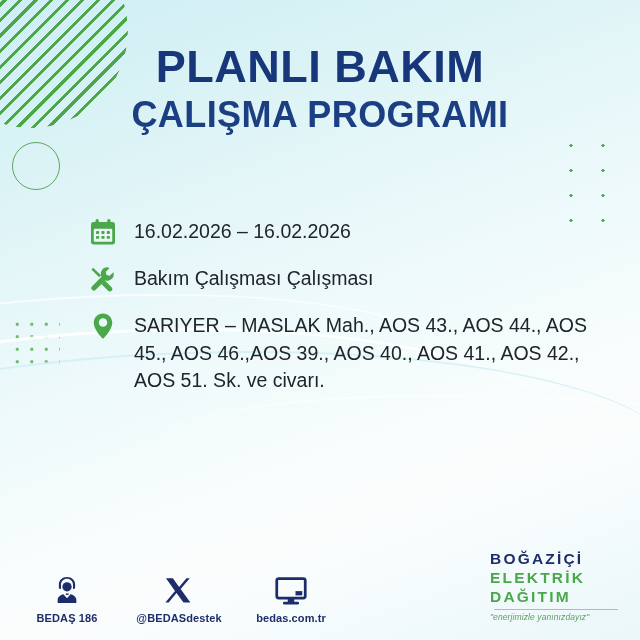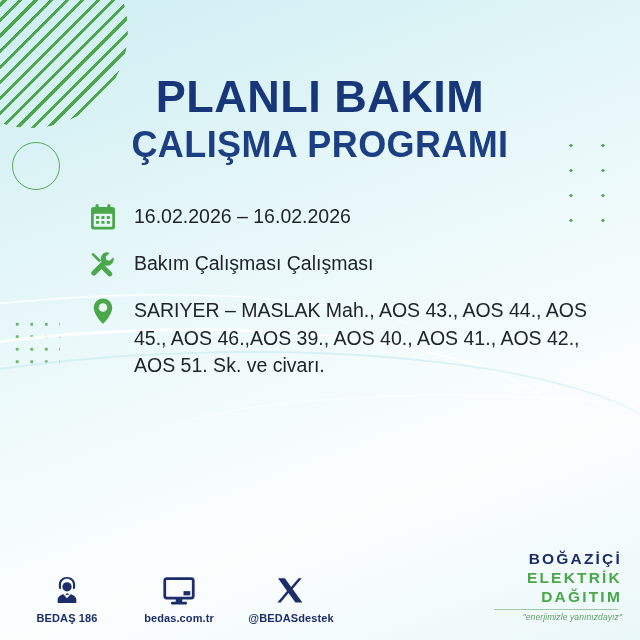--- a/index.html
+++ b/index.html
@@ -115,21 +115,21 @@
     width: 700px; height: 120px;
     border-radius: 50%;
     border-top: 2px solid rgba(255,255,255,.55);
     transform: rotate(1.5deg);
   }
 
   
   .header {
     position: absolute;
     left: 0;
-    top: 74px;
+    top: 44px;
     width: 640px;
     text-align: center;
   }
   .title-main {
     font-size: 45px;
     font-weight: bold;
     letter-spacing: 0.5px;
     color: #17377a;
     line-height: 1.02;
     margin: 0;
@@ -142,21 +142,21 @@
     color: #1b3f82;
     line-height: 1.15;
     margin: 4px 0 0 0;
     font-family: "Liberation Sans", sans-serif;
   }
 
   
   .info {
     position: absolute;
     left: 86px;
-    top: 200px;
+    top: 215px;
     width: 528px;
   }
   .row {
     display: flex;
     align-items: flex-start;
     margin-bottom: 13px;
   }
   .row .ico {
     flex: 0 0 34px;
     width: 34px;
@@ -208,21 +208,21 @@
     color: #1d2d6b;
     font-weight: bold;
     letter-spacing: .1px;
     font-family: "Liberation Sans", sans-serif;
   }
 
   .brand {
     position: absolute;
     right: 18px;
     bottom: 18px;
-    text-align: right;
+    text-align: left;
     width: 132px;
   }
   .brand-l1 {
     font-size: 15.5px;
     font-weight: bold;
     letter-spacing: 2.2px;
     color: #1d2d6b;
     line-height: 1.22;
     font-family: "Liberation Sans", sans-serif;
   }
@@ -323,39 +323,39 @@
             <circle cx="12" cy="9.6" r="3.5"></circle>
             <path d="M5 21.8v-2.5c0-2.2 2.1-3.5 4.3-4.1l2.7 3 2.7-3c2.2.6 4.3 1.9 4.3 4.1v2.5z"></path>
             <path d="M11.1 14.6h2.1v1.1h-2.1z"></path>
           </svg>
         </span>
         <div class="clabel">BEDAŞ 186</div>
       </div>
 
       <div class="contact">
         <span class="cico">
+          <svg width="30" height="30" viewBox="0 0 24 24" fill="#1d2d6b">
+            <path d="M1.6 1.8h5.5l5 6.9 5.9-6.9h2.6l-7.3 8.5 7.8 10.8h-5.5L10 13.5l-6.3 7.6H1.1l7.7-9.1z"></path>
+          </svg>
+        </span>
+        <div class="clabel">@BEDASdestek</div>
+      </div>
+
+      <div class="contact">
+        <span class="cico">
           <svg width="34" height="30" viewBox="0 0 26 24" fill="none">
             <rect x="1.6" y="2" width="22.8" height="15.6" rx="1.6" fill="none" stroke="#1d2d6b" stroke-width="2.2"></rect>
             <rect x="10.4" y="17.8" width="5.2" height="3.4" fill="#1d2d6b"></rect>
             <rect x="6.6" y="20.6" width="12.8" height="2.1" rx="1" fill="#1d2d6b"></rect>
             <rect x="16.6" y="12.1" width="5.4" height="3.4" fill="#1d2d6b"></rect>
           </svg>
         </span>
         <div class="clabel">bedas.com.tr</div>
       </div>
 
-      <div class="contact">
-        <span class="cico">
-          <svg width="30" height="30" viewBox="0 0 24 24" fill="#1d2d6b">
-            <path d="M1.6 1.8h5.5l5 6.9 5.9-6.9h2.6l-7.3 8.5 7.8 10.8h-5.5L10 13.5l-6.3 7.6H1.1l7.7-9.1z"></path>
-          </svg>
-        </span>
-        <div class="clabel">@BEDASdestek</div>
-      </div>
-
     </div>
 
     <div class="brand">
       <div class="brand-l1">BOĞAZİÇİ</div>
       <div class="brand-l2">ELEKTRİK</div>
       <div class="brand-l3">DAĞITIM</div>
       <div class="brand-rule"></div>
       <div class="brand-tag">"enerjimizle yanınızdayız"</div>
     </div>
 

